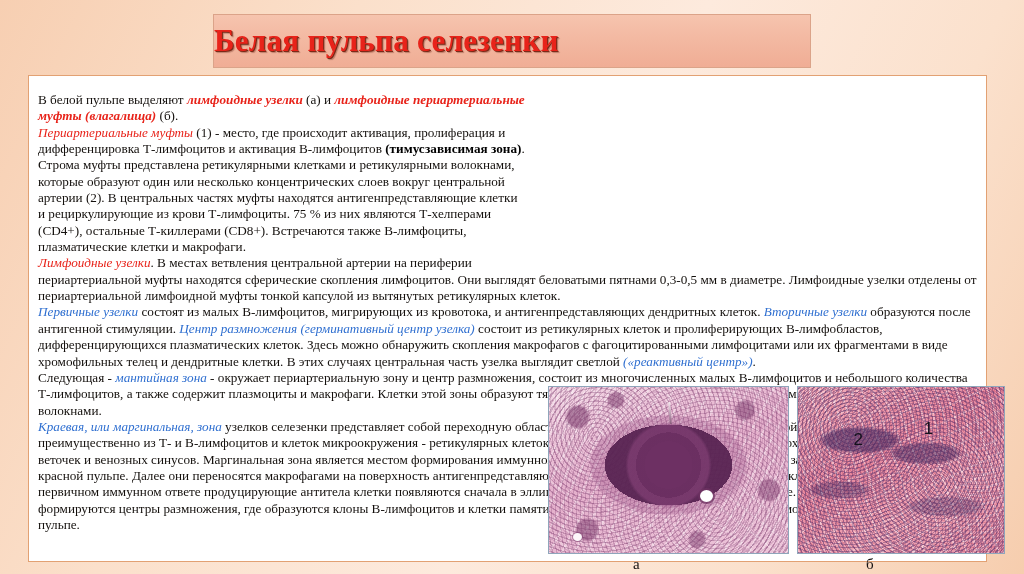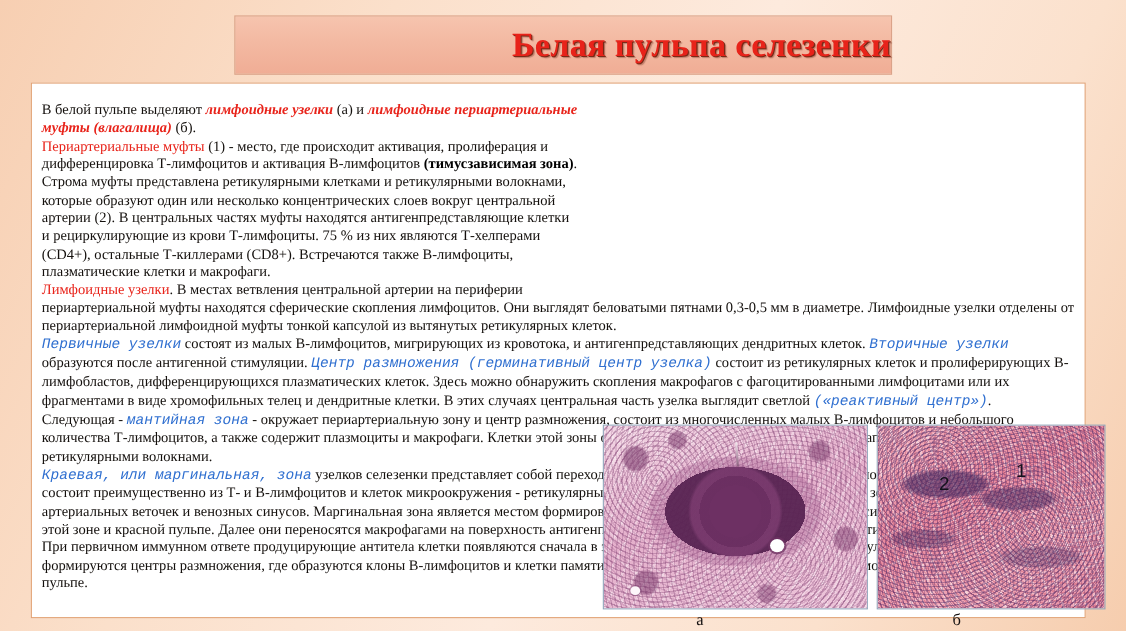--- a/index.html
+++ b/index.html
@@ -14,21 +14,21 @@
   .bg{
     position:absolute;inset:0;
     background:linear-gradient(115deg,#f7cfb2 0%,#fbe0cb 28%,#fdeadd 55%,#fbe1cd 78%,#f6cdae 100%);
   }
   
   .title-banner{
     position:absolute;left:213px;top:14px;width:598px;height:54px;
     background:linear-gradient(180deg,#f6c4ae 0%,#f3b9a2 45%,#f0ad95 100%);
     border:1px solid #dba389;
     box-sizing:border-box;
-    display:flex;align-items:center;justify-content:flex-end;
+    display:flex;align-items:center;justify-content:flex-start;
   }
   .title-text{
     font-family:"Liberation Serif","DejaVu Serif",serif;
     font-size:31px;font-weight:bold;color:#e8231a;
     letter-spacing:.3px;white-space:nowrap;
     text-shadow:1px 1px 0 #7a2a18, 2px 2px 1px rgba(90,30,15,.35);
   }
   
   .panel{
     position:absolute;left:28px;top:75px;width:959px;height:487px;
@@ -36,23 +36,23 @@
   }
   
   .copy{
     position:absolute;left:38px;top:80px;width:940px;
     font-size:13.2px;line-height:16.35px;color:#14100d;
     text-align:left;
     margin-top:12px;
   }
   .copy p{margin:0;}
   .r{color:#e8231a;font-style:italic;font-weight:bold;}
-  .ri{color:#e8231a;}
+  .ri{color:#e8231a;font-style:italic;}
   .b{color:#000000;font-weight:bold;}
-  .bi{color:#2f6fd0;font-style:italic;font-family:Liberation Mono, monospace;}
+  .bi{color:#2f6fd0;font-style:italic;}
   .shape-right2{
     float:right;width:452px;height:175px;clear:right;
   }
   
   .fig{
     position:absolute;border:1px solid #8fa6bb;box-sizing:border-box;overflow:hidden;
   }
   .fig-a{left:548px;top:386px;width:241px;height:168px;}
   .fig-b{left:797px;top:386px;width:208px;height:168px;border-color:#8fa6bb;}
 

